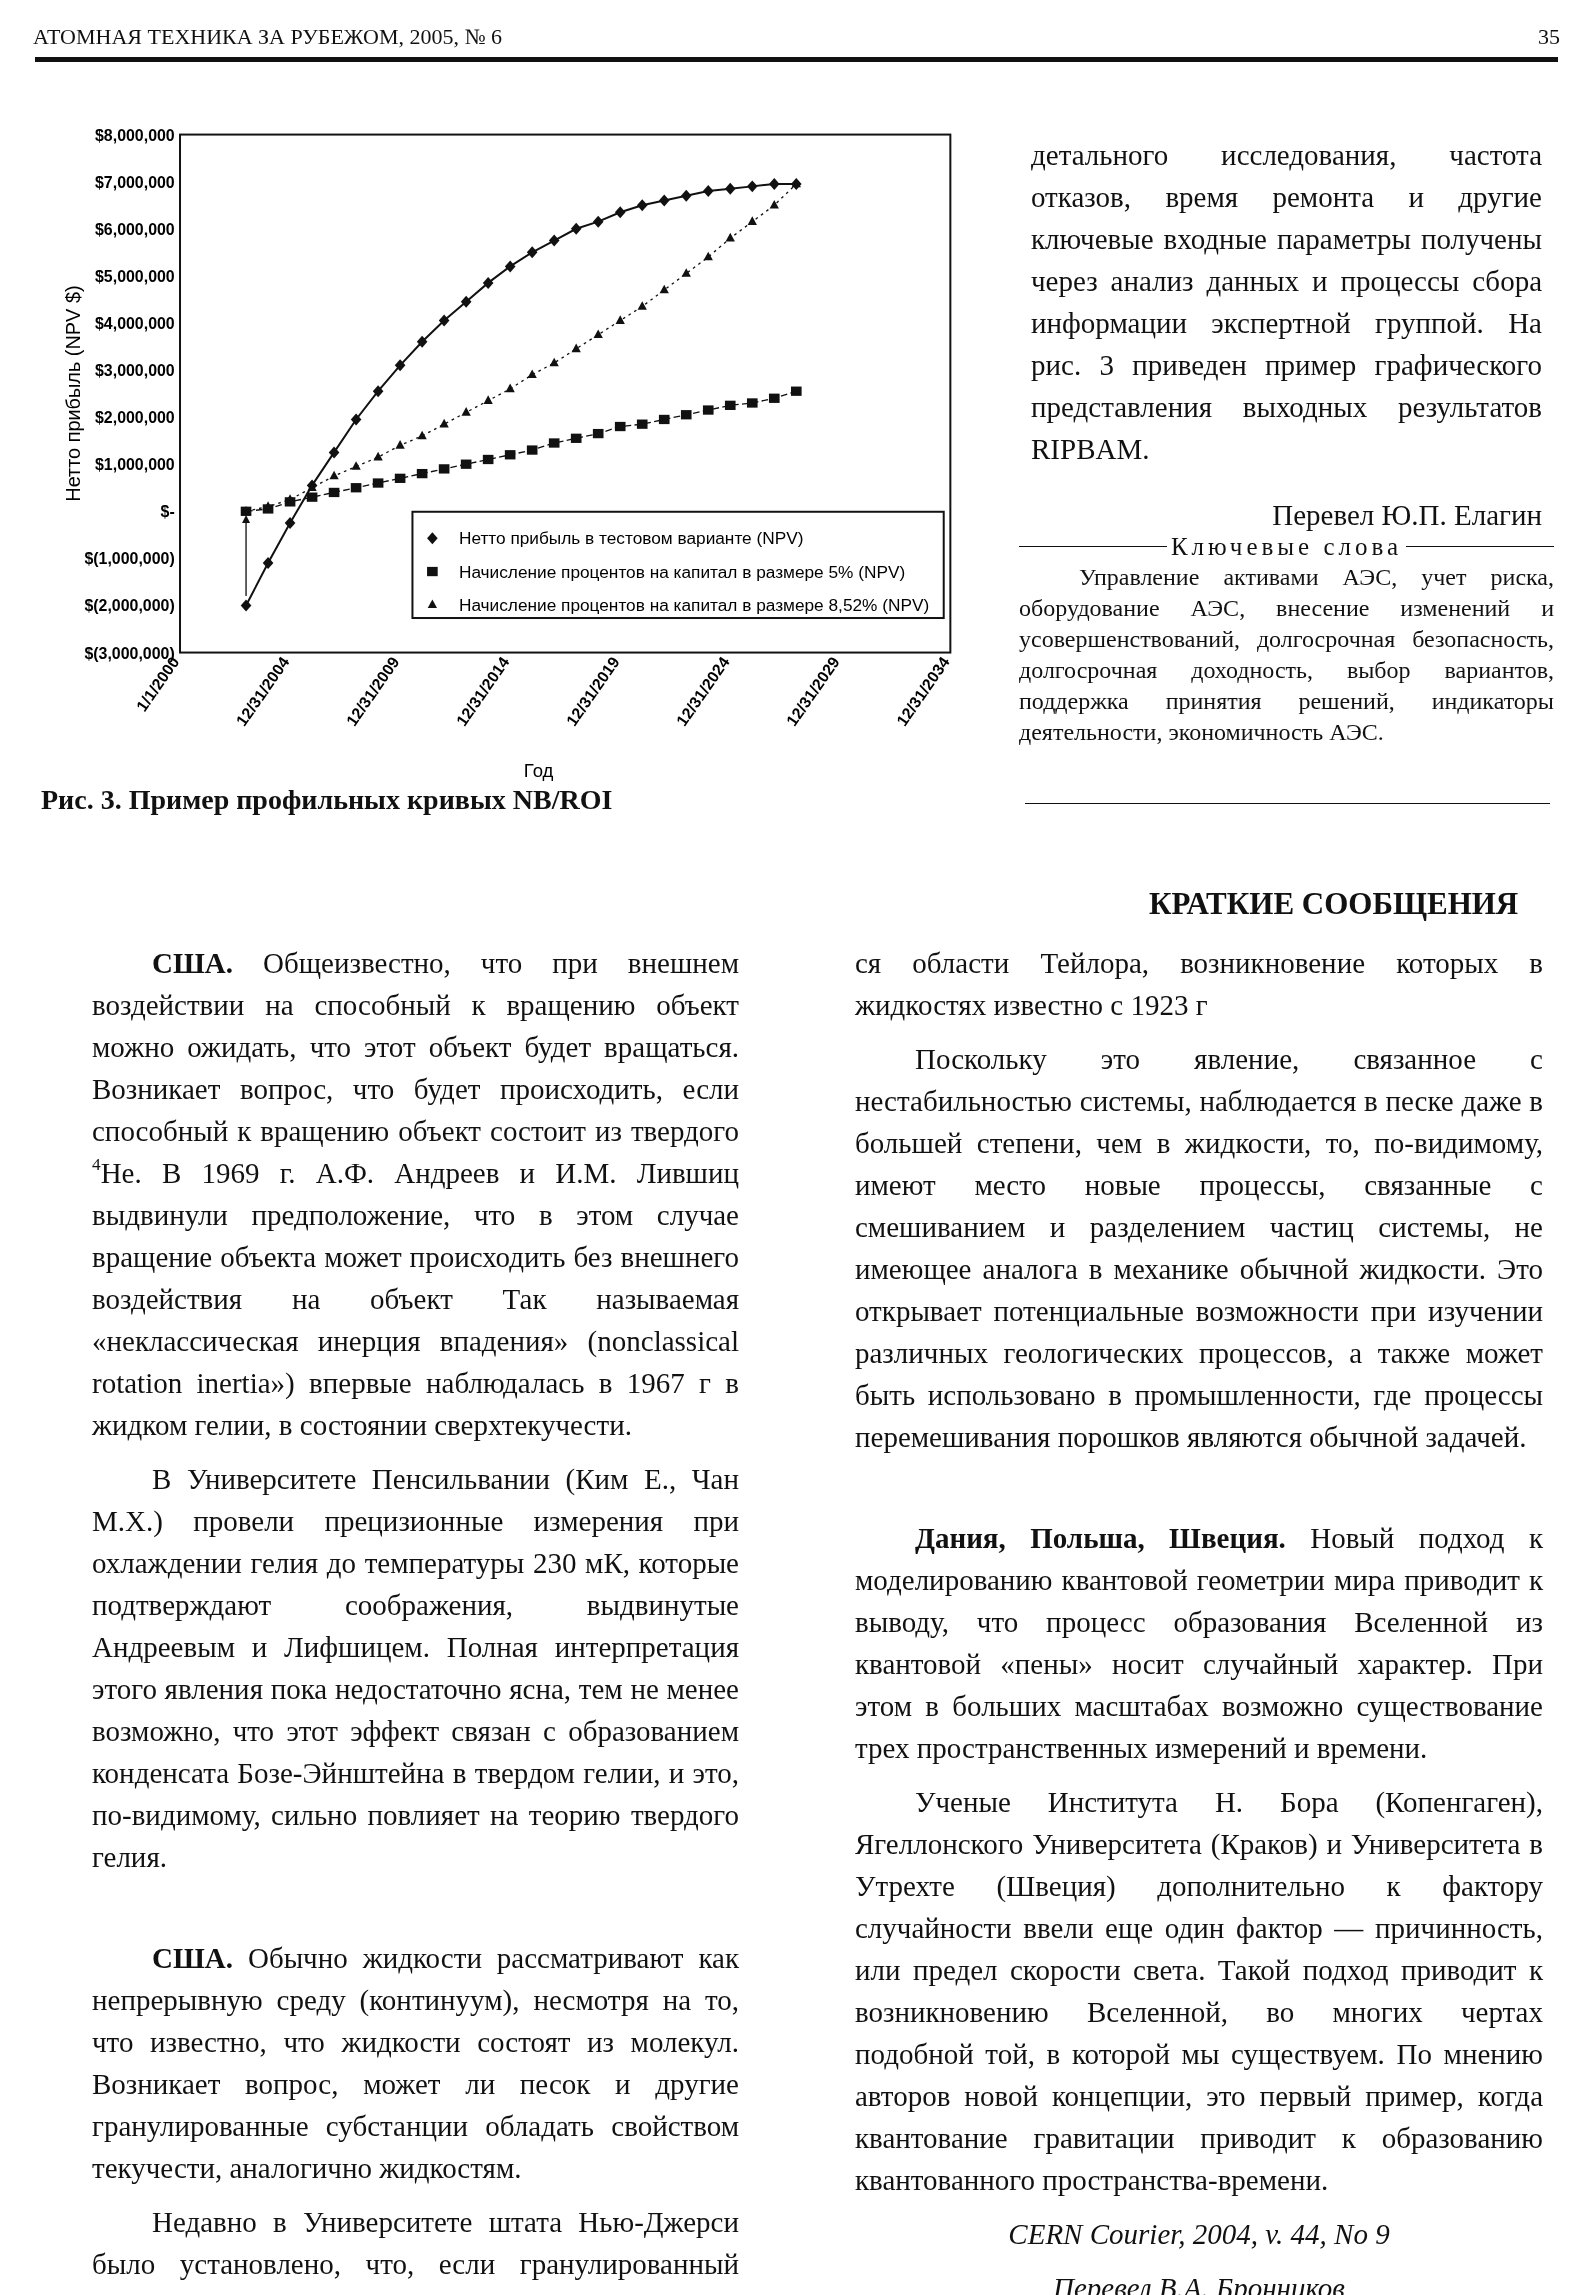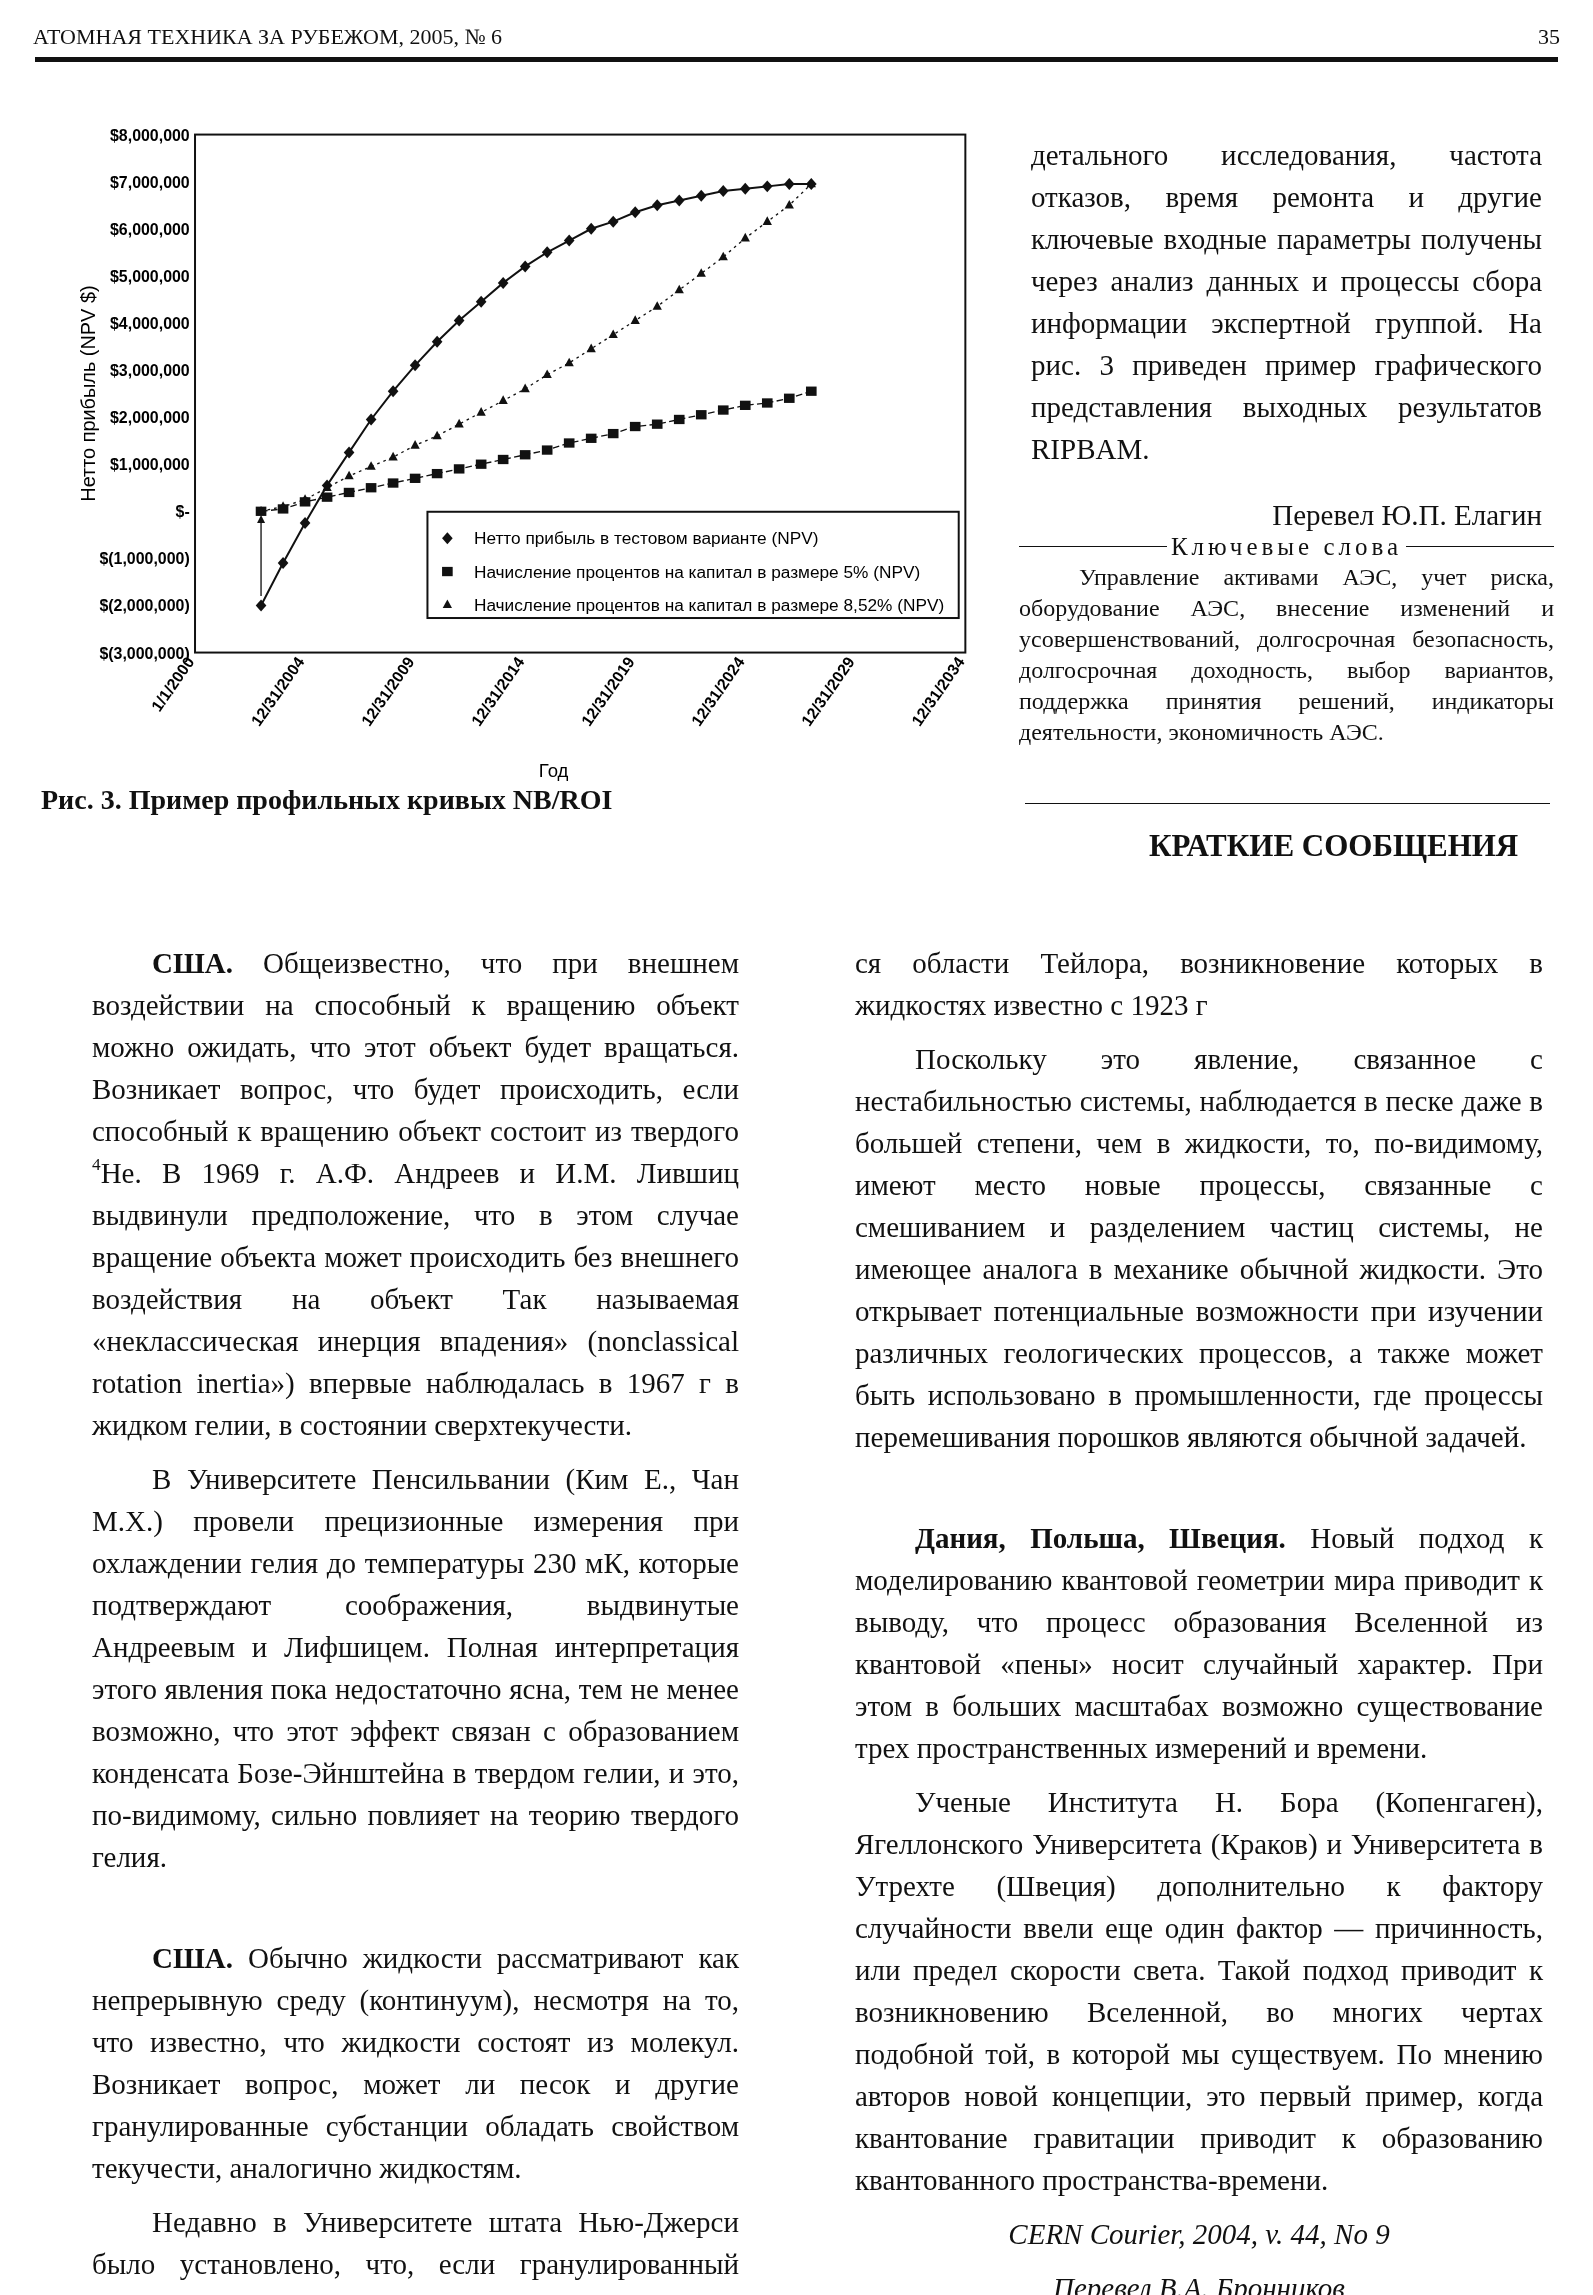--- a/index.html
+++ b/index.html
@@ -8,41 +8,41 @@
     font-family: "Liberation Serif", "DejaVu Serif", serif; color: #111;
   }
   .header {
     position: absolute; left: 33px; top: 24px; width: 1527px; height: 35px;
     font-size: 22px; letter-spacing: 0px;
   }
   .header .title { position: absolute; left: 0; top: 0; }
   .header .page { position: absolute; right: 0; top: 0; }
   .header-rule { position: absolute; left: 35px; top: 57px; width: 1523px; height: 4.6px; background: #111; }
 
-  .chart-wrap { position: absolute; left: 29px; top: 100px; width: 943px; height: 704px; }
+  .chart-wrap { position: absolute; left: 14px; top: 100px; width: 943px; height: 704px; }
   .chart-wrap svg { width: 100%; height: 100%; }
   .caption {
     position: absolute; left: 41px; top: 784px; font-size: 28px; font-weight: bold;
     font-family: "Liberation Serif", serif;
   }
 
   .col { position: absolute; font-size: 29px; line-height: 42px; text-align: justify; }
   .col p { margin: 12px; }
   .indent { text-indent: 60px; }
   .right-top { left: 1019px; top: 122px; width: 535px; }
   .sig { text-align: right; margin-top: 24px !important; }
 
   .kw-block { position: absolute; left: 1019px; top: 531px; width: 535px; font-size: 24px; line-height: 31px; }
   .kw-title { display: flex; align-items: center; font-size: 25px; letter-spacing: 4px; font-family: Liberation Serif, serif; }
   .kw-title .line { flex: 1; height: 1.3px; background: #111; }
   .kw-title span.t { padding: 0 4px; }
   .kw-text { text-align: justify; text-indent: 60px; margin: 0; }
   .kw-rule { position: absolute; left: 1025px; top: 803px; width: 525px; height: 1.3px; background: #111; }
 
-  .section-title { position: absolute; left: 1149px; top: 828px; font-size: 31px; font-weight: bold; }
+  .section-title { position: absolute; left: 1149px; top: 886px; font-size: 31px; font-weight: bold; }
 
   .left-col { left: 80px; top: 930px; width: 671px; }
   .right-col { left: 843px; top: 930px; width: 712px; }
   .gap { height: 35px; }
   .src { text-align: center; font-style: italic; }
   b { font-weight: bold; }
   sup { font-size: 17.3px; vertical-align: top; line-height: 26.6px; }
 </style>
 </head>
 <body>

